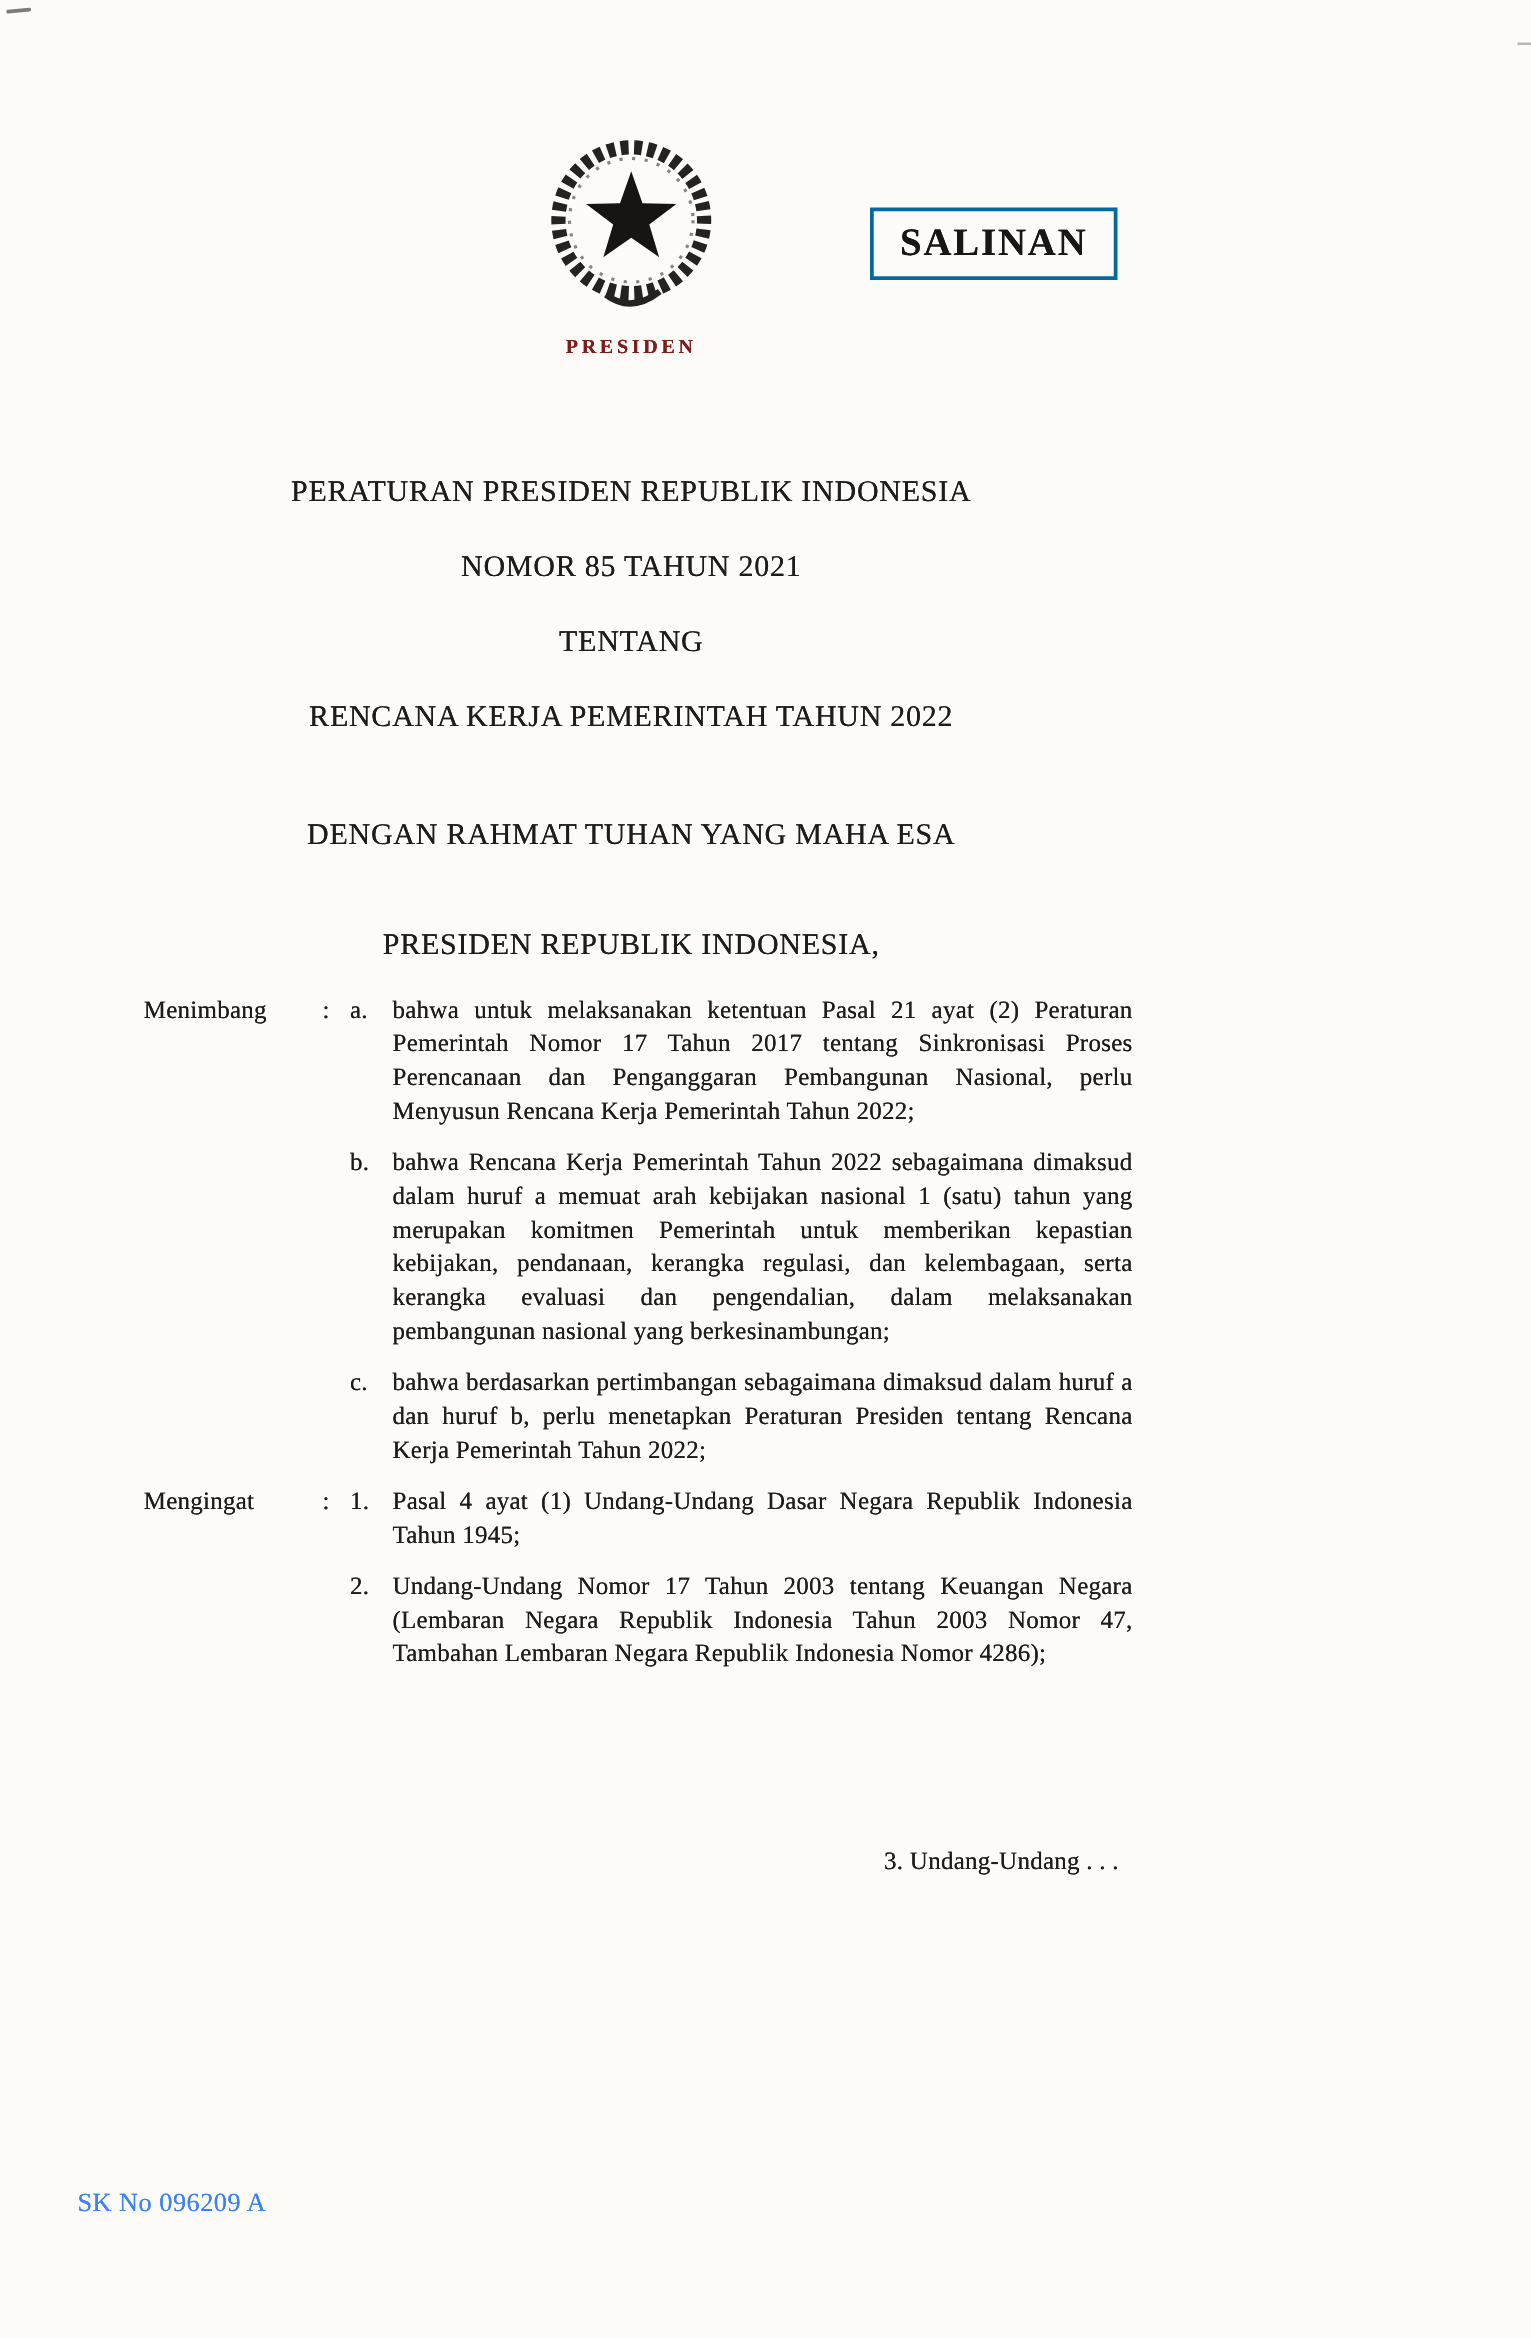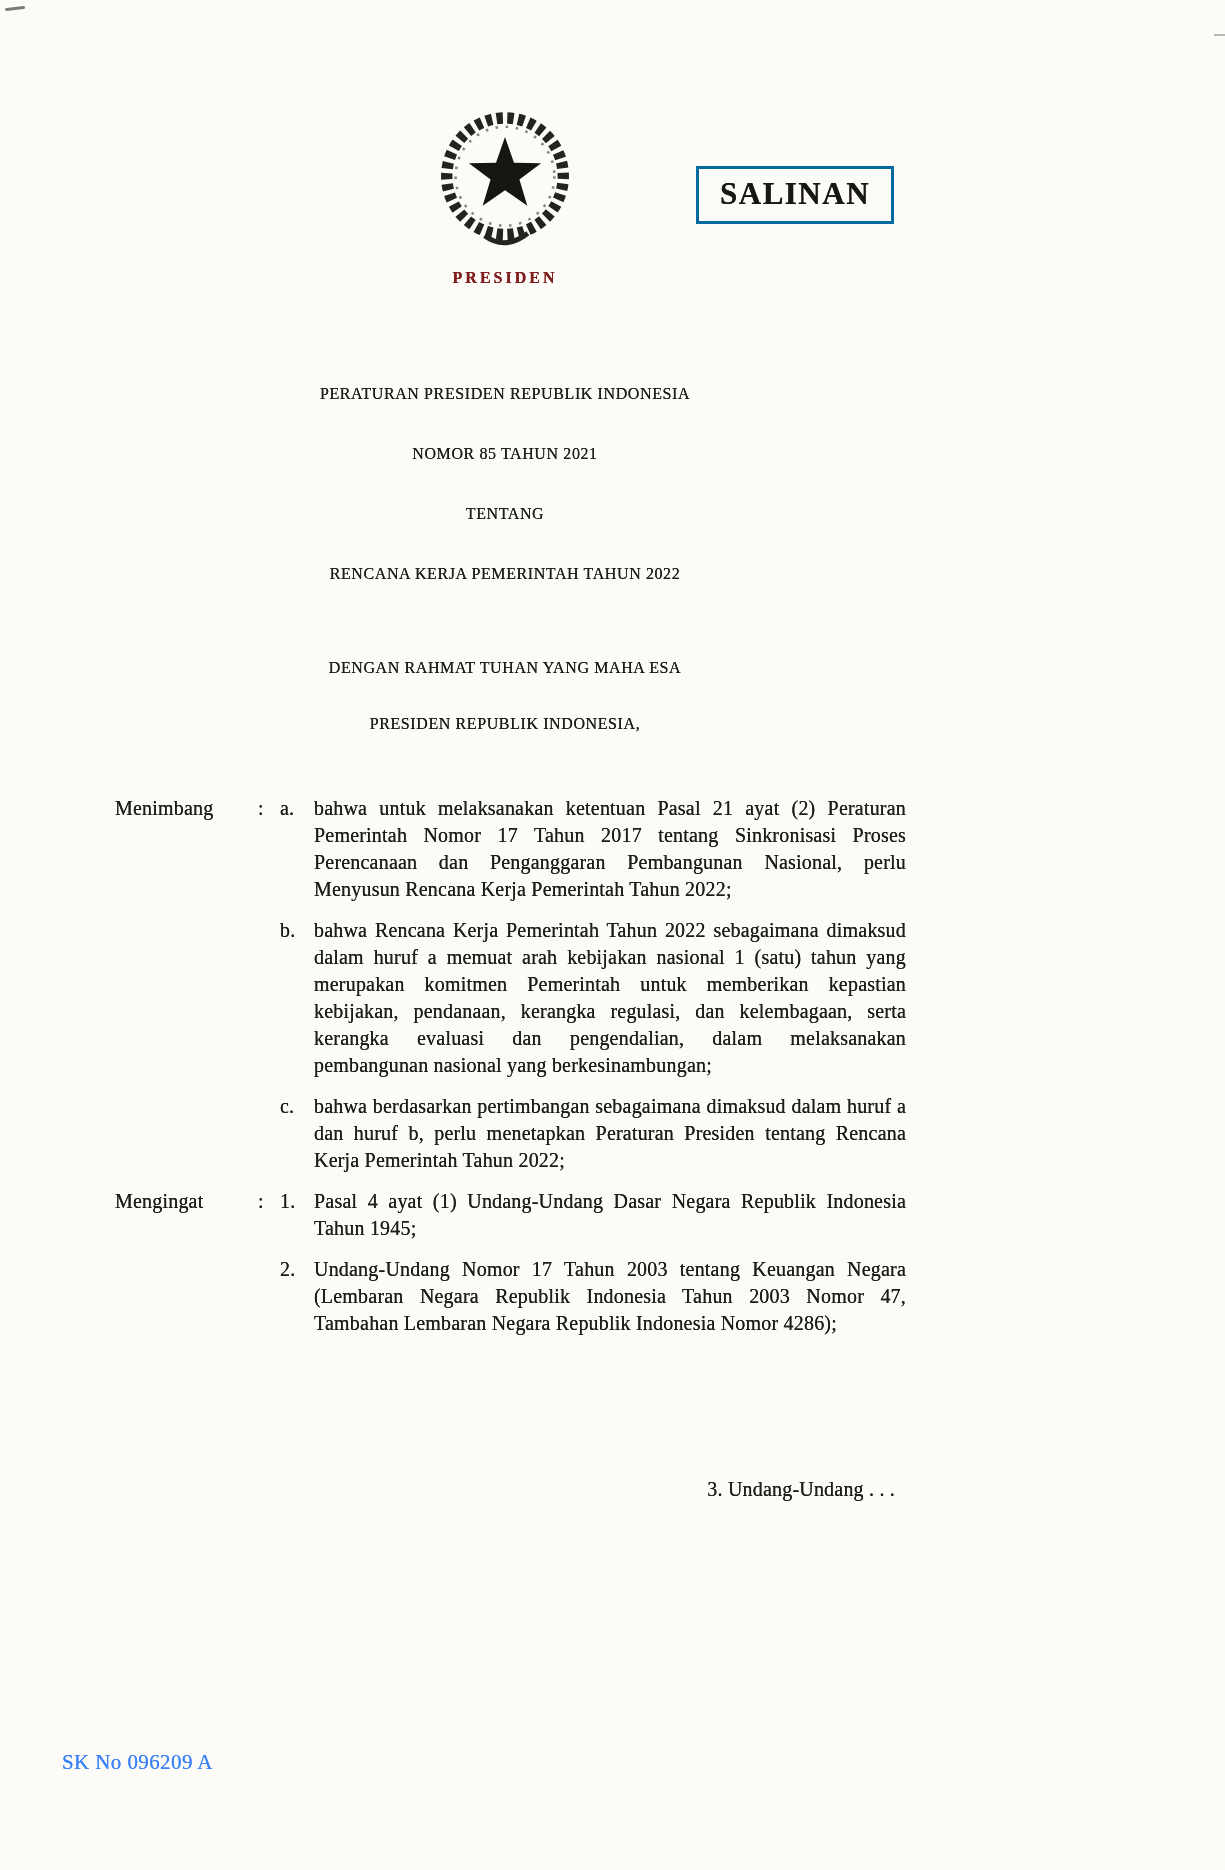--- a/index.html
+++ b/index.html
@@ -73,27 +73,27 @@
     background: transparent;
   }
 
   
   .titles {
     position: absolute;
     top: 382px;
     left: 0;
     width: 1010px;
     text-align: center;
-    font-size: 16px;
+    font-size: 24px;
     letter-spacing: 0.6px;
     line-height: 24px;
   }
   .tline { margin: 0 0 36px 0; }
   .t4 { margin-bottom: 70px; margin-top: 32px; }
-  .t5 { margin-bottom: 32px; }
+  .t5 { margin-bottom: 64px; }
   .t6 { margin-bottom: 0; }
 
   
   .body-block {
     position: absolute;
     top: 795px;
     left: 115px;
     width: 791px;
     font-size: 20px;
     line-height: 27px;

